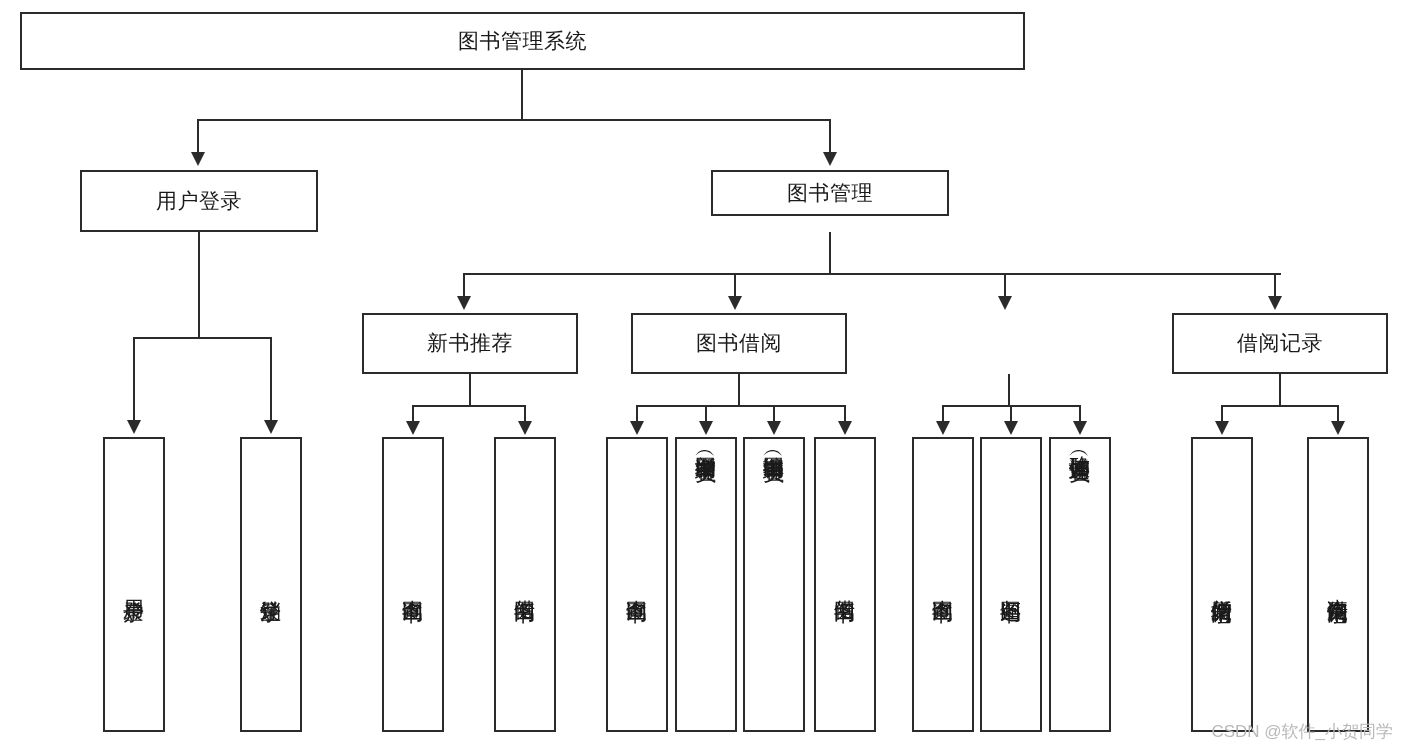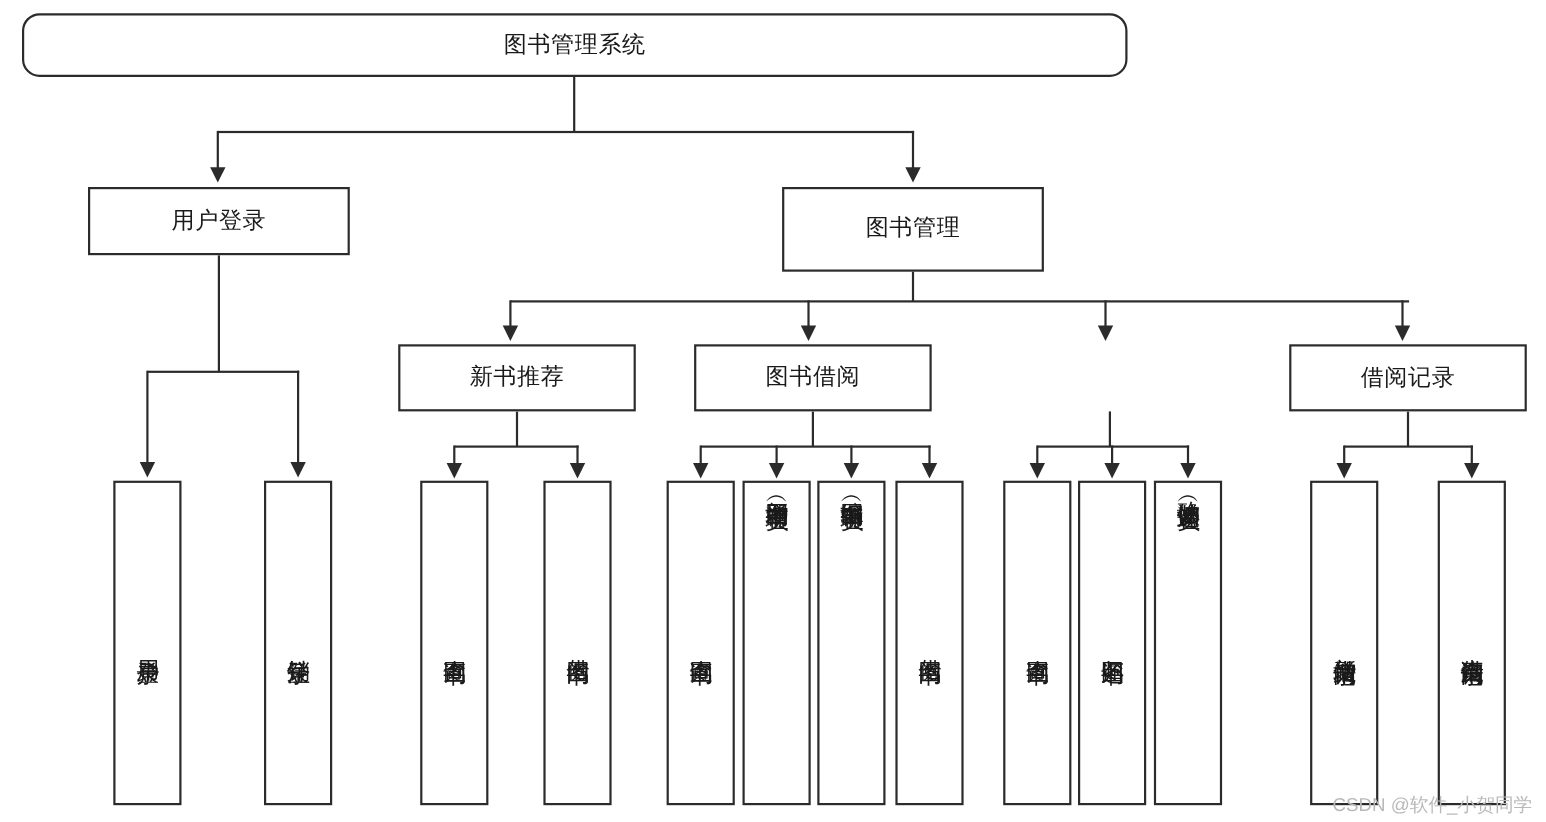--- a/index.html
+++ b/index.html
@@ -84,38 +84,38 @@
     z-index: 5;
     font-family: "Liberation Sans", "DejaVu Sans", sans-serif;
     text-align: center;
   }
 </style>
 </head>
 <body>
 
 <div id="canvas">
 
-  <div class="node root horiz" style="left:20px; top:12px; width:1005px; height:58px;border-radius:16px;">
+  <div class="node root horiz" style="left:20px; top:12px; width:1005px; height:58px;">
     <span class="lbl">图书管理系统</span>
   </div>
 
   <div class="ln v" style="left:521px; top:70px; height:50px;"></div>
 
   <div class="ln h" style="left:198px; top:119px; width:633px;"></div>
 
   <div class="ln v" style="left:197px; top:119px; height:35px;"></div>
   <div class="arrow" style="left:191px; top:152px;"></div>
   <div class="ln v" style="left:829px; top:119px; height:35px;"></div>
   <div class="arrow" style="left:823px; top:152px;"></div>
 
   <div class="node horiz" style="left:80px; top:170px; width:238px; height:62px;">
     <span class="lbl">用户登录</span>
   </div>
 
-  <div class="node horiz" style="left:711px; top:170px; width:238px; height:77px;">
+  <div class="node horiz" style="left:711px; top:170px; width:238px; height:46px;">
     <span class="lbl">图书管理</span>
   </div>
 
   <div class="ln v" style="left:198px; top:232px; height:106px;"></div>
   <div class="ln h" style="left:134px; top:337px; width:138px;"></div>
   <div class="ln v" style="left:133px; top:337px; height:85px;"></div>
   <div class="arrow" style="left:127px; top:420px;"></div>
   <div class="ln v" style="left:270px; top:337px; height:85px;"></div>
   <div class="arrow" style="left:264px; top:420px;"></div>
 

